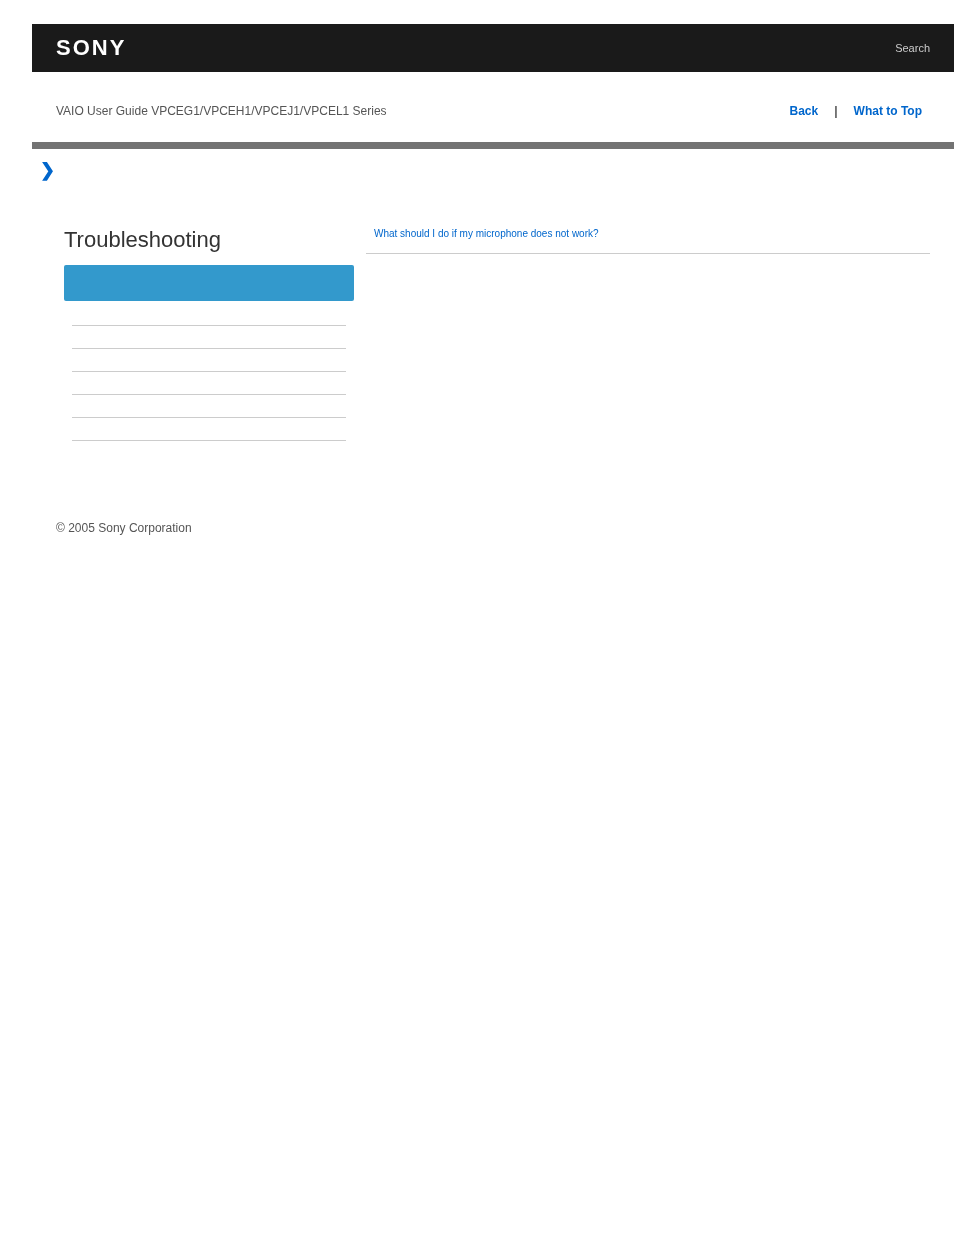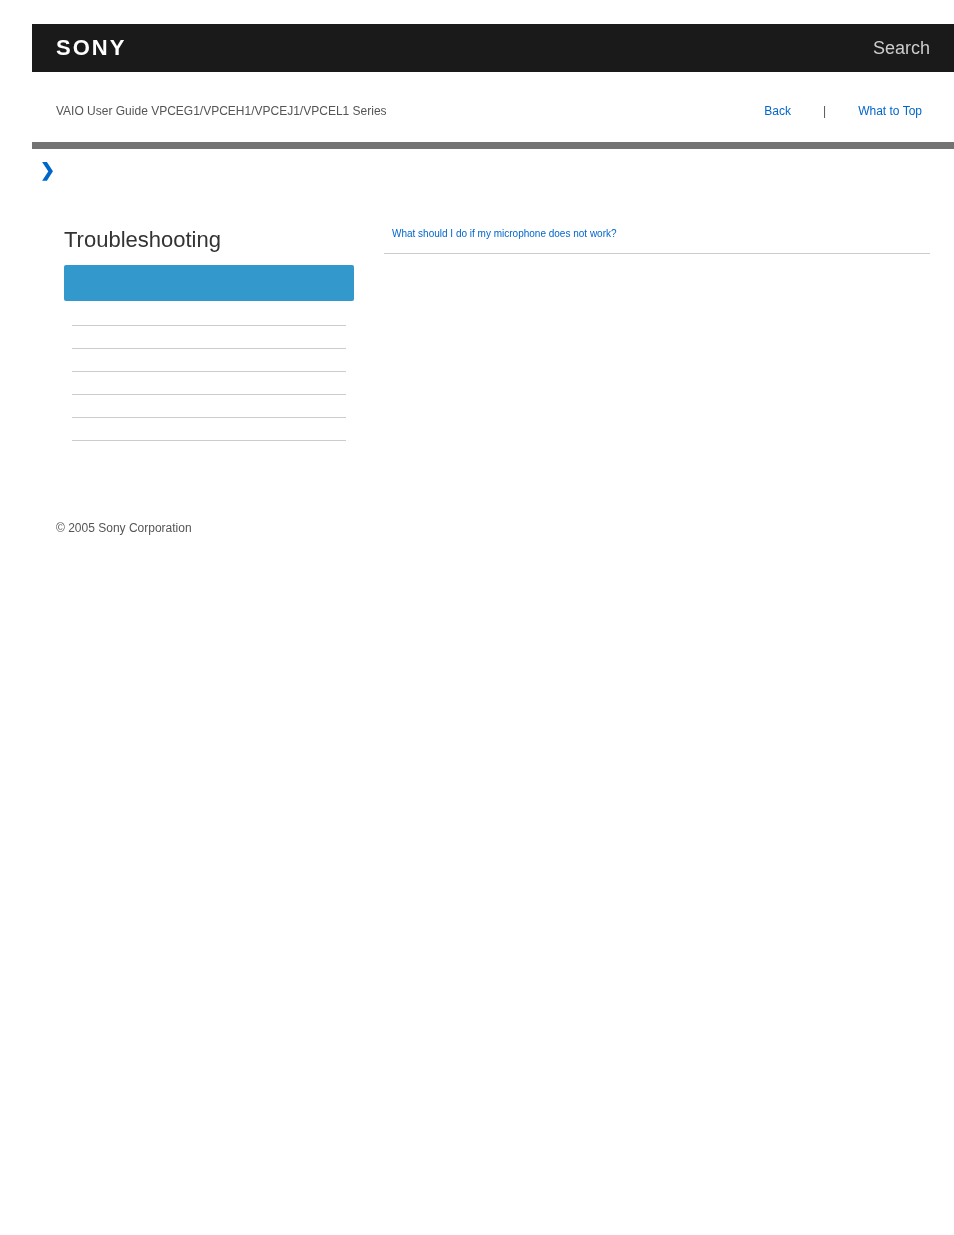--- a/index.html
+++ b/index.html
@@ -30,21 +30,21 @@
     .sony-logo {
       color: #fff;
       font-size: 22px;
       font-weight: bold;
       letter-spacing: 2px;
       font-family: Arial, sans-serif;
     }
 
     .search-btn {
       color: #ccc;
-      font-size: 18px;
+      font-size: 11px;
       background: none;
       border: none;
       cursor: pointer;
     }
 
     
     .breadcrumb-bar {
       display: flex;
       justify-content: space-between;
       align-items: center;
@@ -52,40 +52,41 @@
       border-bottom: 7px solid #737373;
       font-size: 12px;
     }
 
     .breadcrumb-text {
       color: #555;
     }
 
     .breadcrumb-nav {
       display: flex;
-      gap: 16px;
+      gap: 0;
       align-items: center;
+      font-weight: bold;
     }
 
     .breadcrumb-nav a {
       color: #0066cc;
       text-decoration: none;
       font-size: 12px;
     }
 
     .breadcrumb-separator {
       color: #555;
       font-size: 12px;
     }
 
     
     .main-content {
       display: flex;
       padding: 20px 16px;
-      gap: 22px;
+      gap: 4px;
     }
 
     
     .chevron-icon {
       color: #0066cc;
       font-size: 18px;
       font-weight: bold;
       margin-bottom: 10px;
       margin-left: 16px;
       margin-top: 10px;

